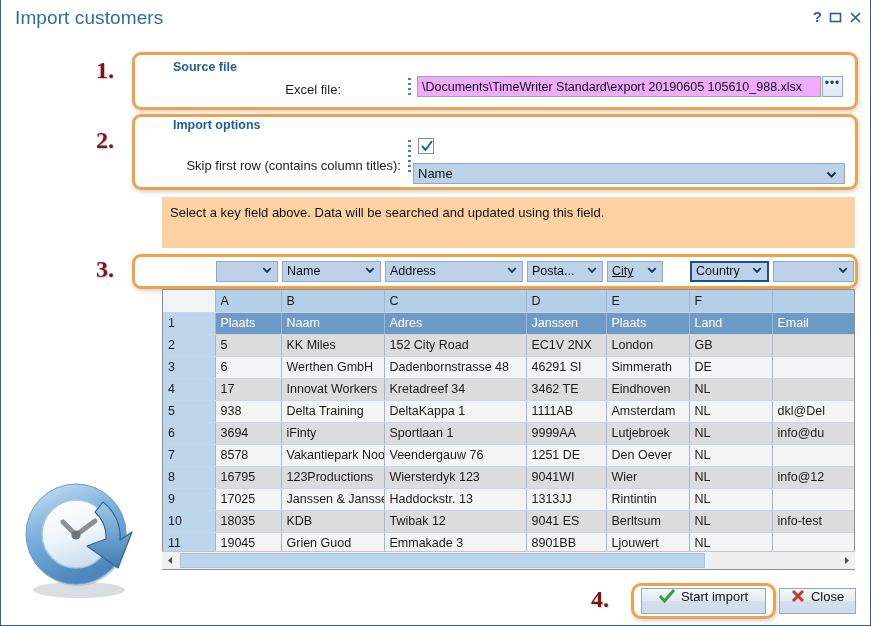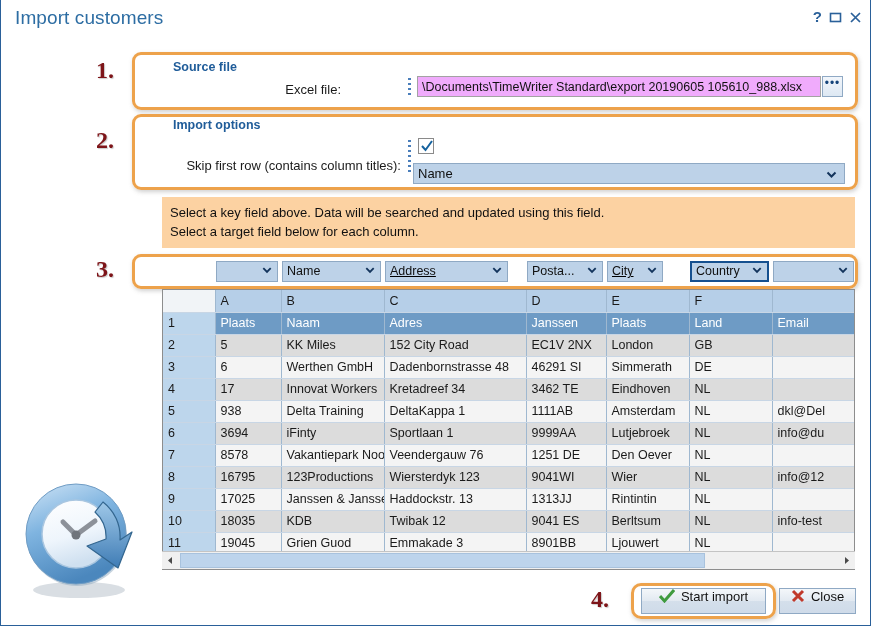--- a/index.html
+++ b/index.html
@@ -378,41 +378,40 @@
     <span>Name</span>
     <span class="caret">
       <svg width="13" height="13" viewBox="0 0 13 13">
         <path d="M2.5 4.5 L6.5 8.5 L10.5 4.5" stroke="#13345c" stroke-width="2" fill="none"></path>
       </svg>
     </span>
   </div>
 
   <div id="info-banner">
     <div>Select a key field above. Data will be searched and updated using this field.</div>
-    <div>Select a target field below for each column.</div>
   </div>
 
   <div id="map-row">
       <div class="mapcell" style="left: 54px; width: 62px;">
         <div class="mapsel">
           <span class="lbl"></span>
           <span class="caret"><svg width="12" height="12" viewBox="0 0 13 13">
               <path d="M2.5 4.5 L6.5 8.5 L10.5 4.5" stroke="#13345c" stroke-width="2" fill="none"></path>
             </svg></span>
         </div>
       </div>
       <div class="mapcell" style="left: 120px; width: 99px;">
         <div class="mapsel">
           <span class="lbl">Name</span>
           <span class="caret"><svg width="12" height="12" viewBox="0 0 13 13">
               <path d="M2.5 4.5 L6.5 8.5 L10.5 4.5" stroke="#13345c" stroke-width="2" fill="none"></path>
             </svg></span>
         </div>
       </div>
-      <div class="mapcell" style="left: 223px; width: 123px; text-decoration: underline;">
+      <div class="mapcell" style="left: 223px; width: 138px;">
         <div class="mapsel">
           <span class="lbl">Address</span>
           <span class="caret"><svg width="12" height="12" viewBox="0 0 13 13">
               <path d="M2.5 4.5 L6.5 8.5 L10.5 4.5" stroke="#13345c" stroke-width="2" fill="none"></path>
             </svg></span>
         </div>
       </div>
       <div class="mapcell" style="left: 365px; width: 76px;">
         <div class="mapsel">
           <span class="lbl">Posta...</span>

